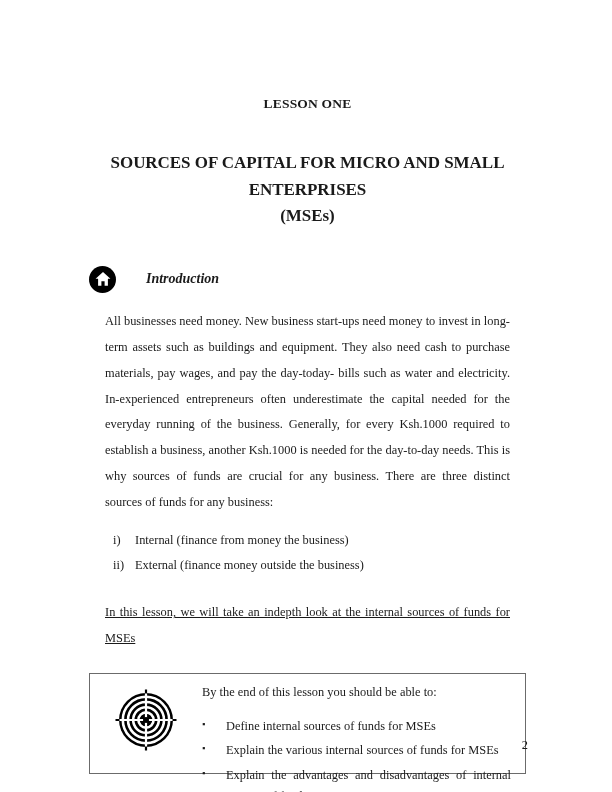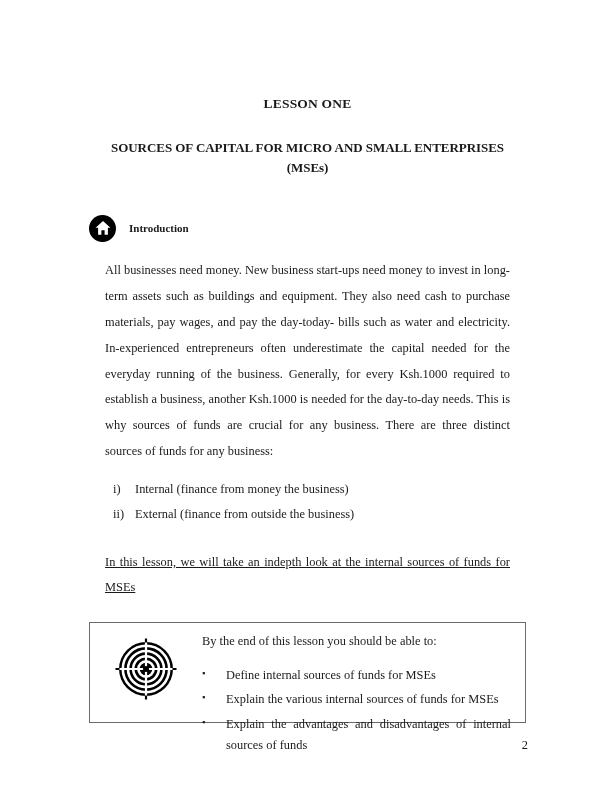--- a/index.html
+++ b/index.html
@@ -32,22 +32,22 @@
     padding-top: 96px;
     text-align: center;
   }
   .lesson-label {
     font-size: 13.5px;
     font-weight: bold;
     letter-spacing: 0.2px;
     line-height: 1.2;
   }
   .main-title {
-    margin-top: 26px;
-    font-size: 13px;
+    margin-top: 38px;
+    font-size: 17px;
     font-weight: bold;
     line-height: 1.55;
     letter-spacing: -0.05px;
   }
   .main-title .sub {
     display: block;
   }
 
   
   .intro-head {
@@ -64,23 +64,24 @@
     background: #000000;
     position: relative;
   }
   .home-badge svg {
     position: absolute;
     left: 50%;
     top: 50%;
     transform: translate(-50%, -50%);
   }
   .intro-label {
-    margin-left: 13px;
-    font-size: 11px;
-    font-weight: bold;
+    margin-left: 30px;
+    font-size: 14px;
+    font-weight: bold;
+    font-style: italic;
   }
 
   
   p.body {
     text-align: justify;
     font-size: 12.4px;
     line-height: 2.08;
     margin: 16px;
   }
   .para-intro { margin-top: 18px; }
@@ -190,21 +191,21 @@
 
     <p class="body para-intro">All businesses need money. New business start-ups need money to invest in long-term assets such as buildings and equipment. They also need cash to purchase materials, pay wages, and pay the day-today- bills such as water and electricity. In-experienced entrepreneurs often underestimate the capital needed for the everyday running of the business. Generally, for every Ksh.1000 required to establish a business, another Ksh.1000 is needed for the day-to-day needs. This is why sources of funds are crucial for any business. There are three distinct sources of funds for any business:</p>
 
     <ul class="roman-list">
       <li>
         <span class="num">i)</span>
         <span class="txt">Internal (finance from money the business)</span>
       </li>
       <li>
         <span class="num">ii)</span>
-        <span class="txt">External (finance from outside the business)</span>
+        <span class="txt">External (finance money outside the business)</span>
       </li>
     </ul>
 
     <p class="body para-closing">In this lesson, we will take an indepth look at the internal sources of funds for MSEs</p>
 
 
     <div class="obj-box">
       <div class="obj-icon-cell">
         <span>
           <svg width="62" height="62" viewBox="0 0 62 62" aria-hidden="true">

